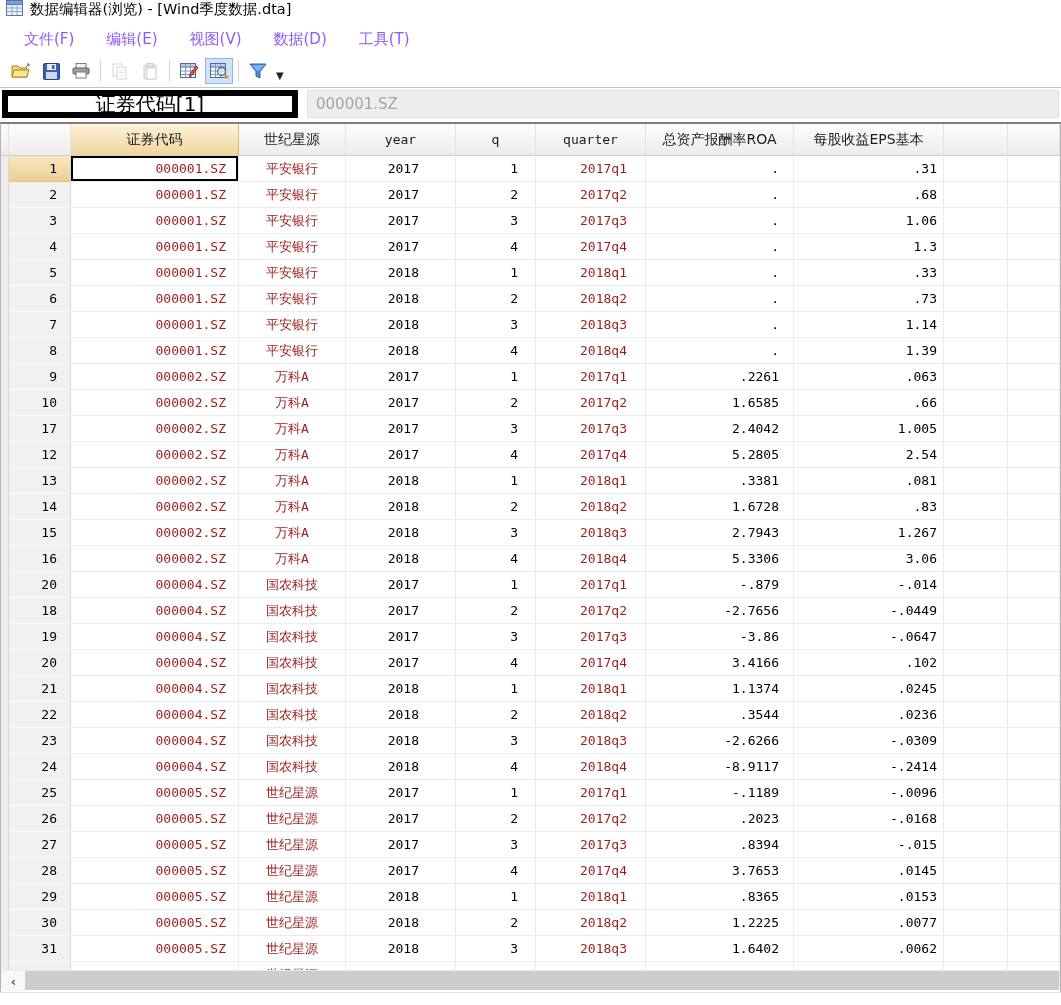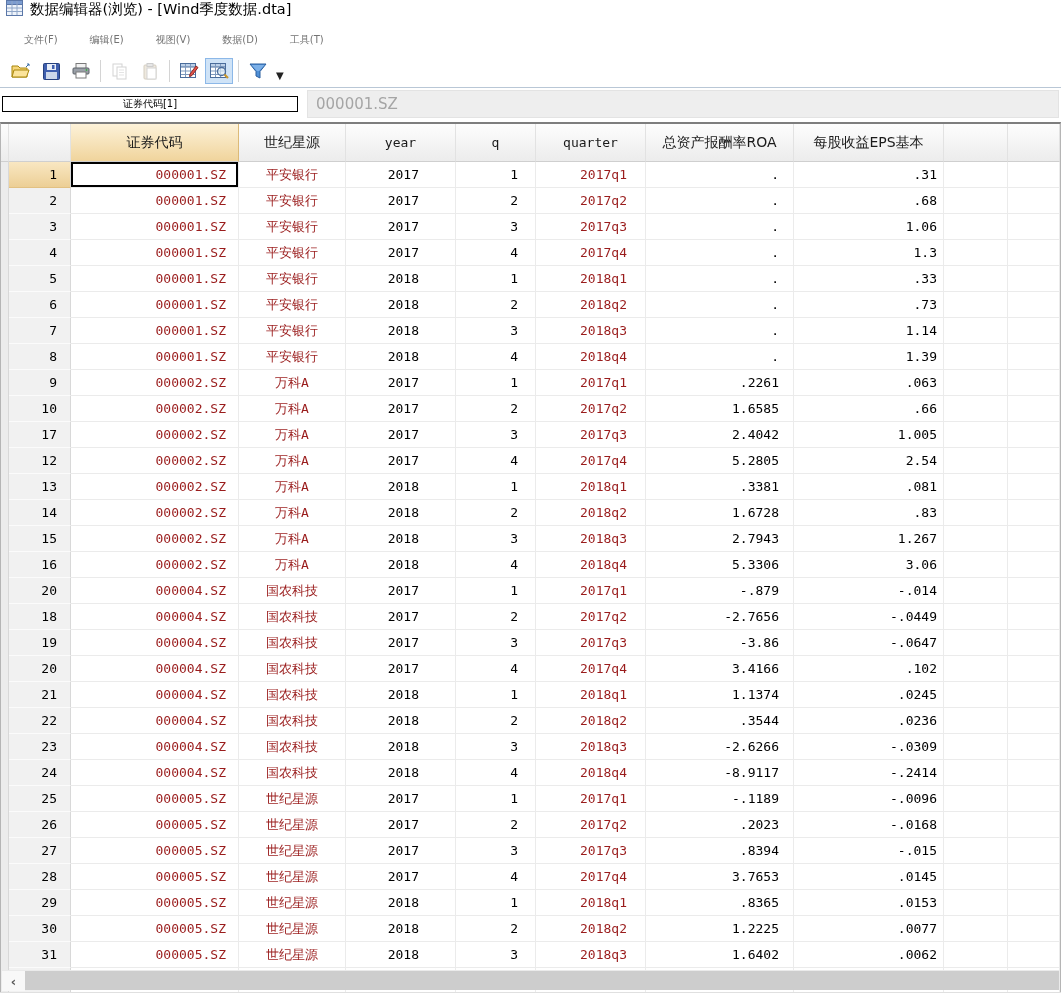--- a/index.html
+++ b/index.html
@@ -10,46 +10,46 @@
     font-size:14px; color:#000; position:relative;
   }
 
   
   .titlebar { height:24px; display:flex; align-items:flex-start; padding-left:6px; background:#fff; }
   .titlebar .app-icon { width:17px; height:16px; margin-right:7px; }
   .titlebar .title-text { font-size:14.5px; color:#000; }
 
   
   .menubar { height:31px; display:flex; align-items:center; padding-left:13px; background:#fff; }
-  .menu-item { font-size:10px; padding:4px 11px; margin-right:10px; color:#737373; cursor:default; }
+  .menu-item { font-size:15px; padding:4px 11px; margin-right:10px; color:#8b5cf6; cursor:default; }
 
   
   .toolbar { height:33px; display:flex; align-items:center; padding-left:6px; background:#fff;
              border-bottom:1px solid #b9c7d6; }
   .tb-btn { width:28px; height:26px; display:flex; align-items:center; justify-content:center;
             border:1px solid transparent; margin:0 1px; }
   .tb-btn.active { background:#cfe3f7; border:1px solid #8cb8e8; }
   .tb-btn.disabled { opacity:.42; }
   .tb-sep { width:1px; height:22px; background:#d4d4d4; margin:0 4px; }
   .tb-caret { font-size:10px; color:#222; margin-left:3px; padding-top:8px; }
 
   
   .formula-bar { height:34px; display:flex; align-items:center; padding:2px 2px 4px 2px; background:#fff; }
-  .cellref-box { width:296px; height:16px; border:1px solid #000000; background:#fff;
-                 display:flex; align-items:center; justify-content:center; font-size:10px; }
+  .cellref-box { width:296px; height:28px; border:6px solid #000000; background:#fff;
+                 display:flex; align-items:center; justify-content:center; font-size:20px; }
   .value-box { flex:1; height:28px; margin-left:9px; background:#eeeeee; border:1px solid #e3e3e3;
                display:flex; align-items:center; padding-left:8px; font-size:15px; color:#a5a5a5;
                font-family:"DejaVu Sans","Liberation Sans",sans-serif; }
 
   
   .grid-wrap { position:absolute; top:122px; left:0; right:0; height:870px;
                border-top:2px solid #7e7e7e; border-left:1px solid #b5b5b5; border-right:1px solid #b5b5b5;
                background:#fff; overflow:hidden; }
   .grid-row, .grid-header { display:flex; width:100%; }
-  .grid-header { height:38px; }
+  .grid-header { height:32px; }
   .grid-row { height:26px; }
 
   .hcell { background:linear-gradient(#fdfdfd,#ececec); border-right:1px solid #e2e2e2;
            border-bottom:1px solid #cfcfcf; display:flex; align-items:center; justify-content:center;
            font-size:14px; color:#1a1a1a; white-space:nowrap; overflow:hidden; }
   .hcell.mono { font-family:"DejaVu Sans Mono","Liberation Mono",monospace; font-size:13px; }
   .hcell.selected-col { background:linear-gradient(#fdf2d9,#f0d49c); border-right:1px solid #dcba78; }
 
   .cell { border-right:1px solid #ebebeb; border-bottom:1px solid #ebebeb; background:#fff;
           display:flex; align-items:center; white-space:nowrap; overflow:hidden;

